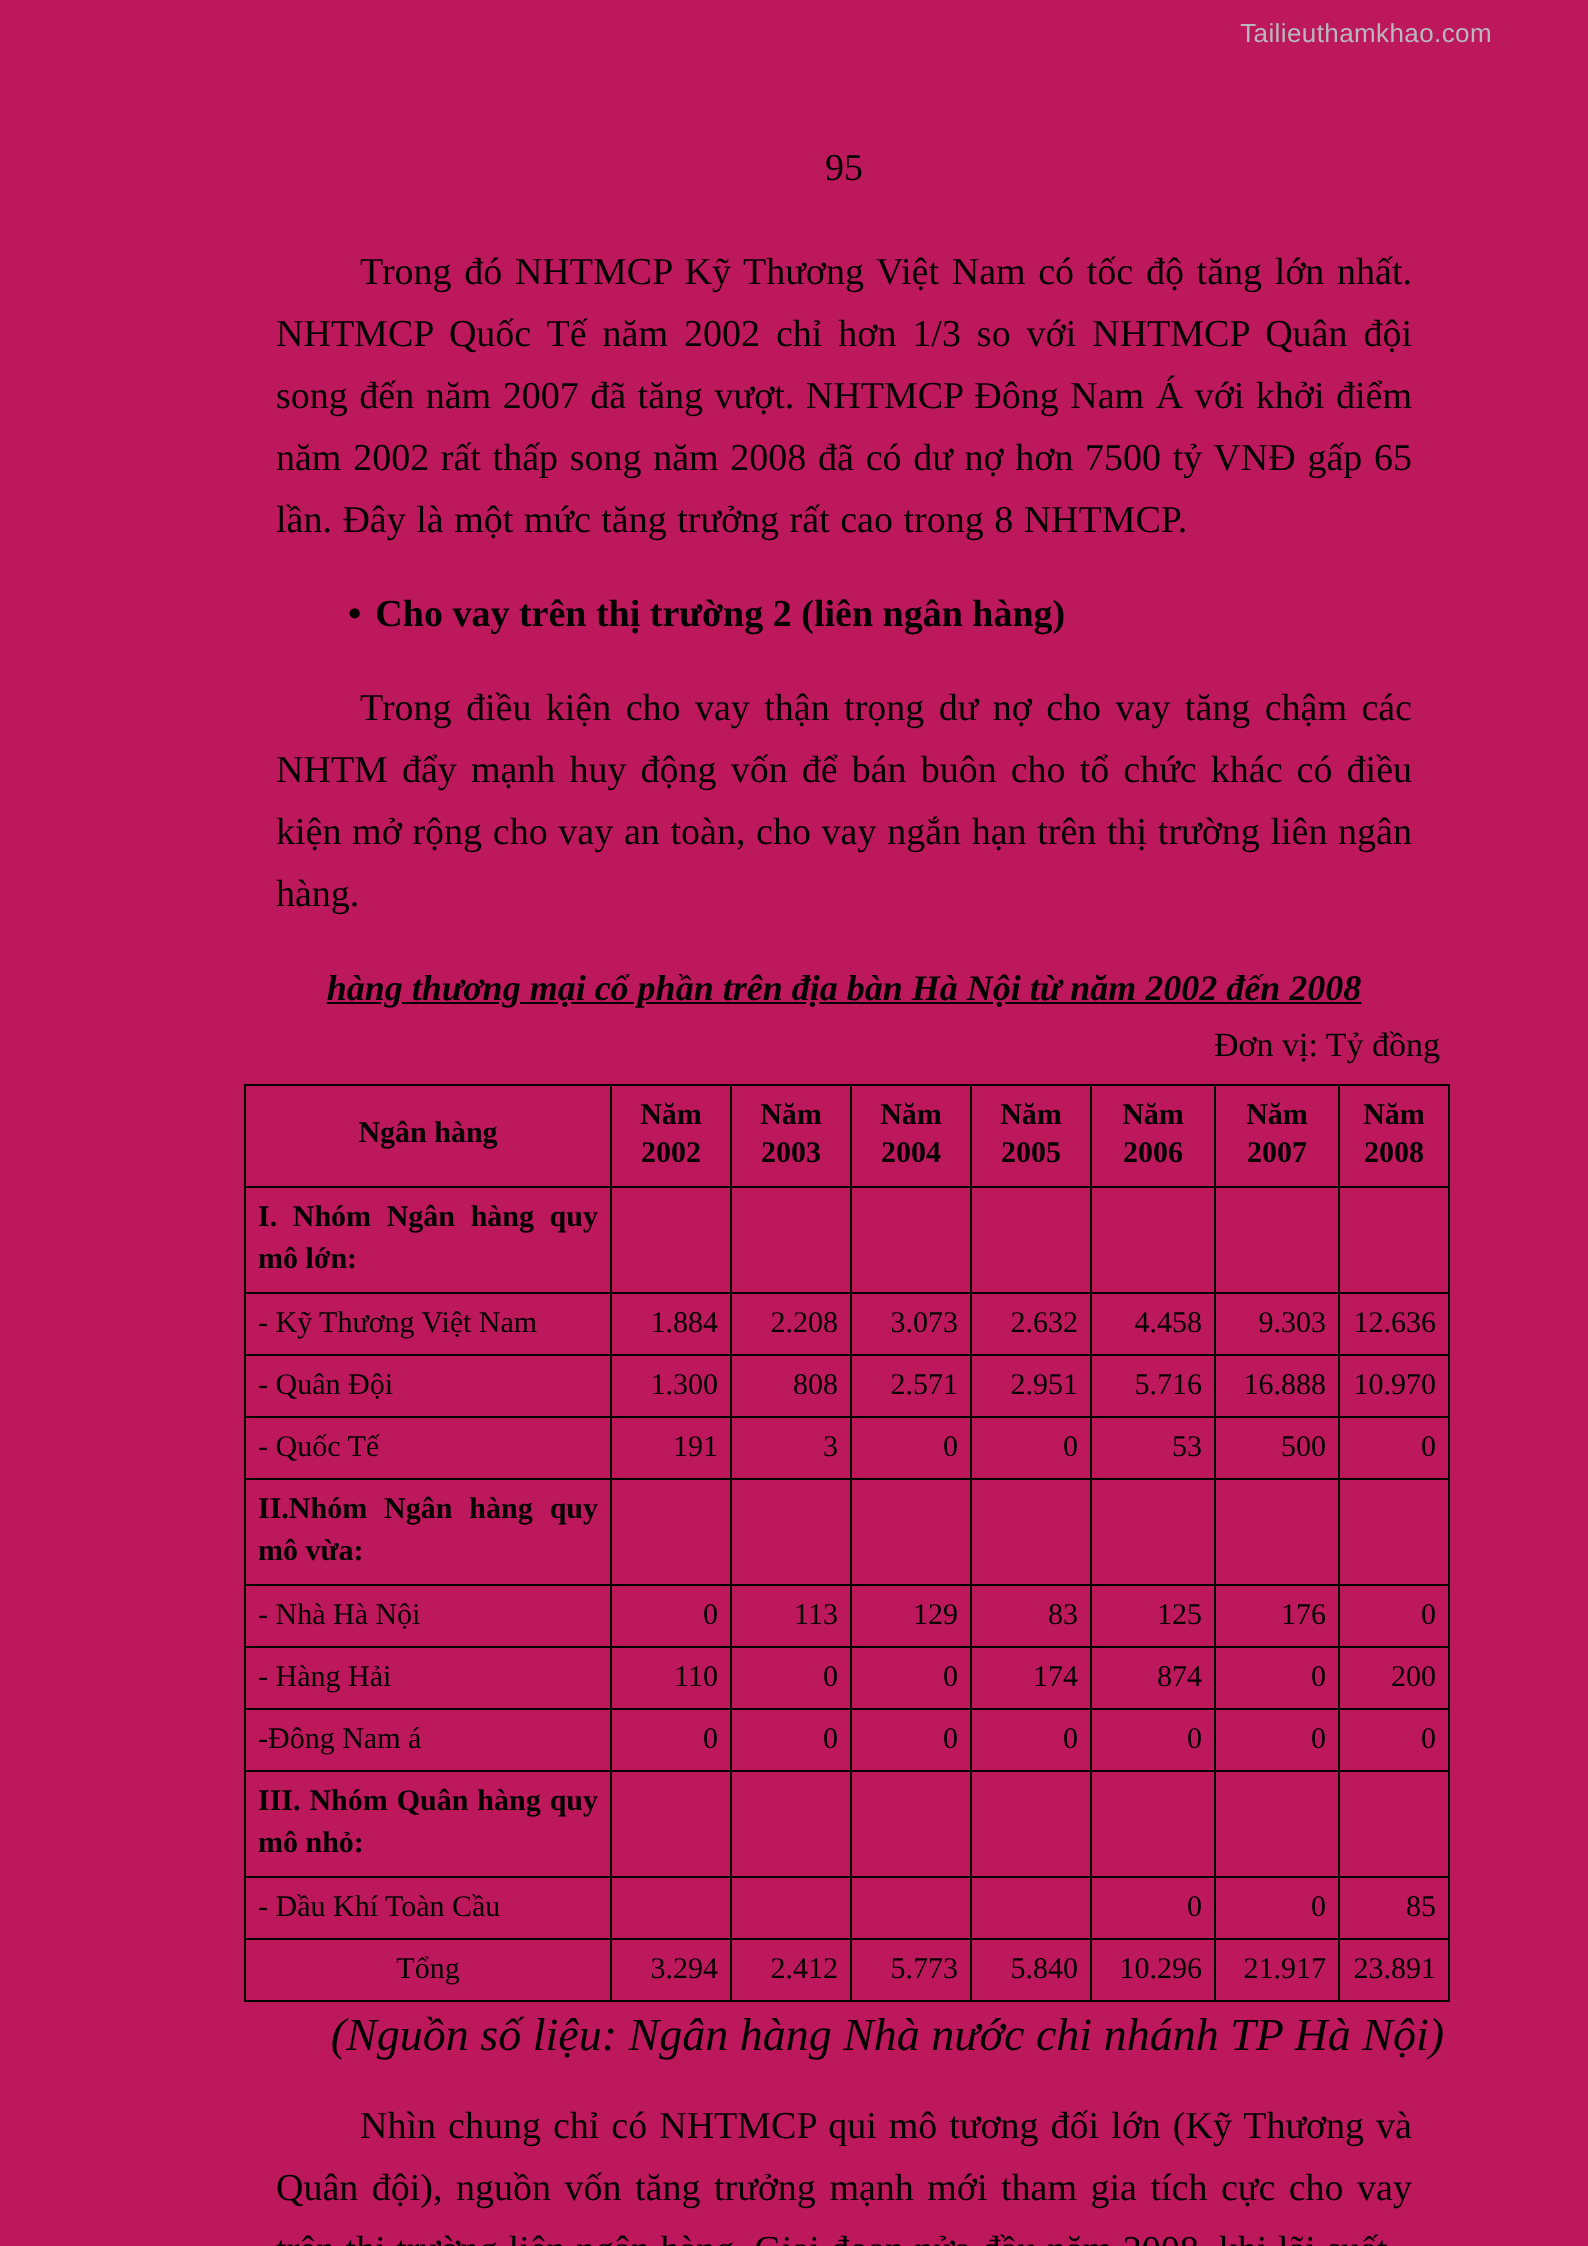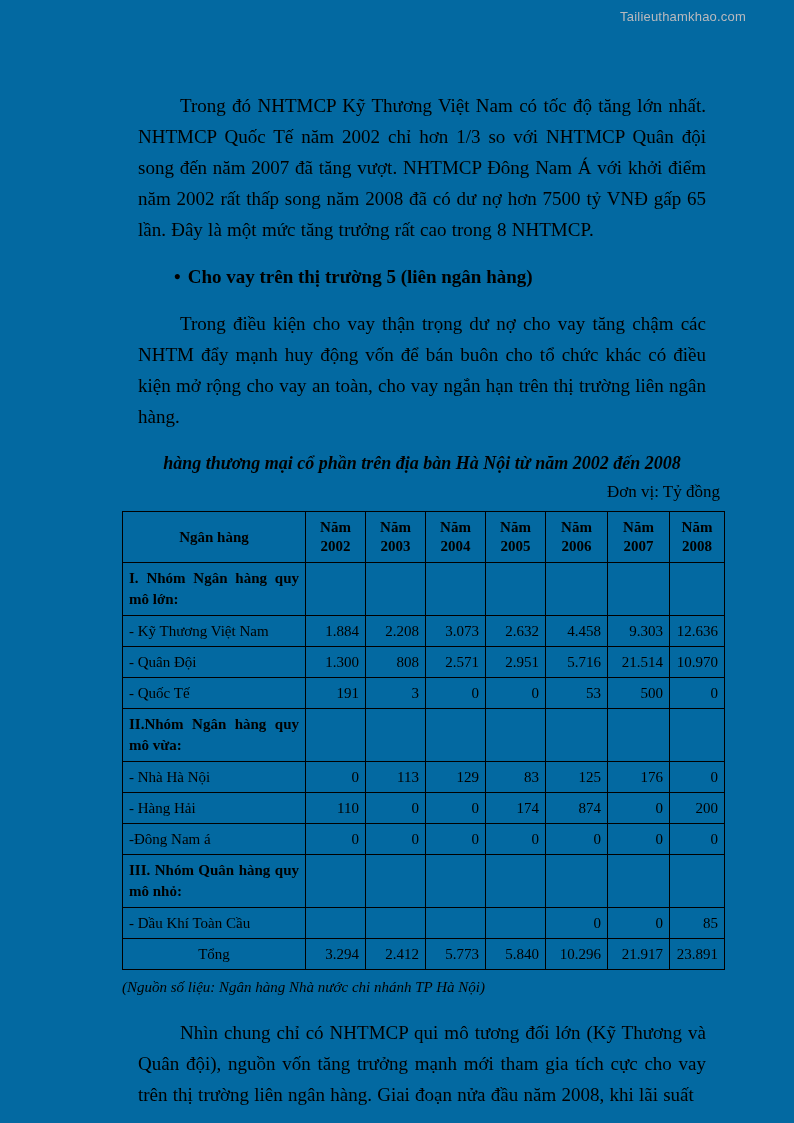--- a/index.html
+++ b/index.html
@@ -8,21 +8,21 @@
     background: #ffffff;
   }
   body {
     font-family: "Liberation Serif", "DejaVu Serif", serif;
     color: #000000;
   }
   .page {
     position: relative;
     width: 794px;
     height: 1123px;
-    background: #0369a1;
+    background: #be185d;
     overflow: hidden;
     box-sizing: border-box;
   }
   .watermark {
     position: absolute;
     top: 9px;
     right: 48px;
     font-family: "Liberation Sans", "DejaVu Sans", sans-serif;
     font-size: 13px;
     color: #b9b9bd;
@@ -64,20 +64,21 @@
   .caption {
     margin: 16px 0 0 0;
     font-size: 18px;
     line-height: 31px;
     font-weight: bold;
     font-style: italic;
     text-align: center;
   }
   .caption .line2 {
     display: block;
+    text-decoration: underline;
   }
   .unit-line {
     margin: 0 0 6px 0;
     font-size: 17px;
     line-height: 26px;
     text-align: right;
     padding-right: 2px;
   }
   table.data {
     border-collapse: collapse;
@@ -115,43 +116,44 @@
   }
   td.num {
     text-align: right;
     padding-right: 7px;
   }
   td.total-label {
     text-align: center;
   }
   .source-line {
     margin: 3px 0 14px 0;
-    font-size: 15px;
+    font-size: 23px;
     line-height: 28px;
     font-style: italic;
-    text-align: left;
+    text-align: right;
   }
   .after-table {
     margin-top: 8px;
   }
 </style>
 </head>
 <body>
 
 <div class="page">
 
   <div class="watermark">Tailieuthamkhao.com</div>
 
   <div class="content">
 
+    <div class="page-number">95</div>
 
     <p class="body-text">Trong đó NHTMCP  Kỹ  Thương Việt Nam có tốc độ tăng lớn nhất. NHTMCP Quốc Tế năm 2002 chỉ hơn 1/3 so với NHTMCP Quân đội song đến năm 2007 đã tăng vượt. NHTMCP Đông Nam Á với khởi điểm năm 2002 rất thấp song năm 2008 đã có dư nợ hơn 7500 tỷ VNĐ gấp 65 lần. Đây là một mức tăng trưởng rất cao trong 8  NHTMCP.</p>
 
     <div class="bullet-line">
-      <span class="bullet-dot">•</span><span>Cho vay trên thị trường 5 (liên ngân hàng)</span>
+      <span class="bullet-dot">•</span><span>Cho vay trên thị trường 2 (liên ngân hàng)</span>
     </div>
 
     <p class="body-text">Trong điều kiện cho vay thận trọng dư nợ cho vay tăng chậm các NHTM đẩy mạnh huy động vốn để bán buôn cho tổ chức khác có điều kiện mở rộng cho vay an toàn, cho vay ngắn hạn trên thị trường liên ngân hàng.</p>
 
     <div class="caption">
       <span class="line2">hàng thương mại cổ phần trên địa bàn Hà Nội từ năm 2002 đến 2008</span>
     </div>
 
     <div class="unit-line">Đơn vị: Tỷ đồng</div>
 
@@ -199,21 +201,21 @@
             <td class="num">9.303</td>
             <td class="num">12.636</td>
           </tr>
           <tr>
             <td class="name">- Quân Đội</td>
             <td class="num">1.300</td>
             <td class="num">808</td>
             <td class="num">2.571</td>
             <td class="num">2.951</td>
             <td class="num">5.716</td>
-            <td class="num">21.514</td>
+            <td class="num">16.888</td>
             <td class="num">10.970</td>
           </tr>
           <tr>
             <td class="name">- Quốc Tế</td>
             <td class="num">191</td>
             <td class="num">3</td>
             <td class="num">0</td>
             <td class="num">0</td>
             <td class="num">53</td>
             <td class="num">500</td>

